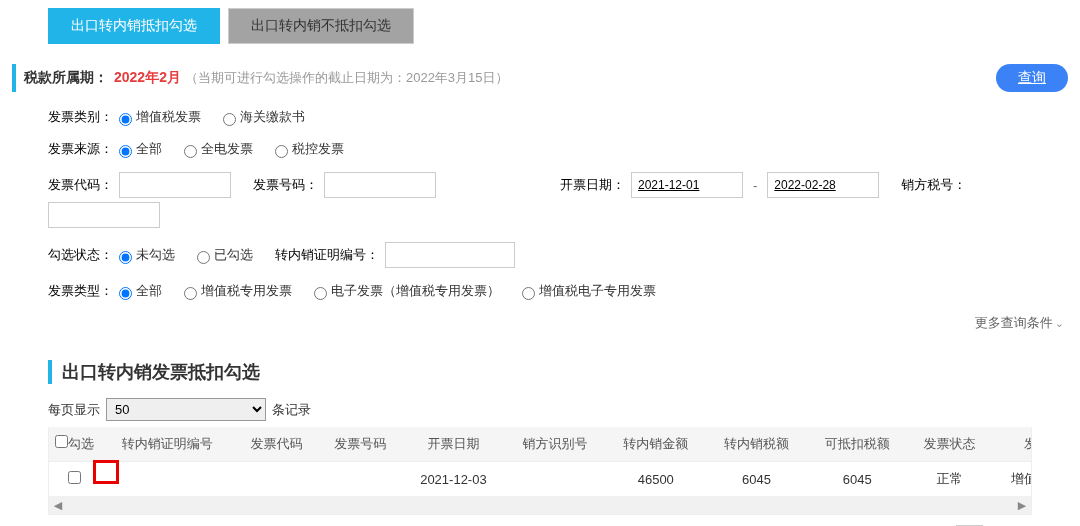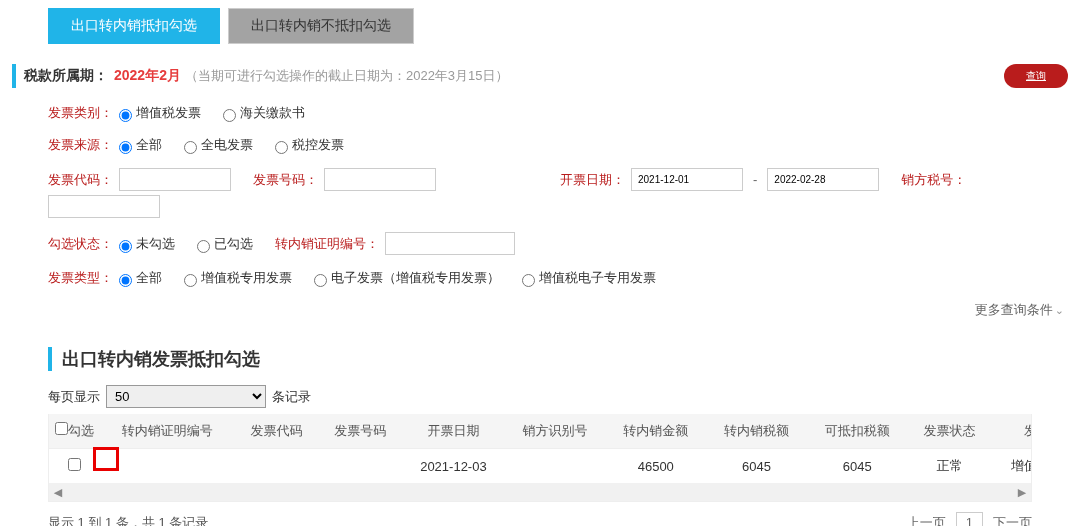--- a/index.html
+++ b/index.html
@@ -5,27 +5,27 @@
     * { box-sizing: border-box; margin: 0; padding: 0; }
     body { font-family: "Microsoft YaHei", sans-serif; font-size: 13px; color: #333; background: #fff; }
     .container { width: 1080px; padding: 8px 12px; }
     .tab-row { display: flex; gap: 8px; margin-bottom: 20px; margin-left: 36px; }
     .tab-btn { padding: 8px 22px; border: 1px solid #ccc; background: #a3a3a3; cursor: pointer; font-size: 14px; color: #333; }
     .tab-btn.active { background: #20b4e8; border-color: #20b4e8; color: #fff; }
     .section-header { display: flex; align-items: center; border-left: 4px solid #20b4e8; padding-left: 8px; margin-bottom: 16px; }
     .section-header .title { font-weight: bold; font-size: 14px; }
     .section-header .period { color: #e63c3c; font-weight: bold; margin-left: 6px; font-size: 14px; }
     .section-header .note { color: #999; margin-left: 4px; font-size: 13px; }
-    .query-btn { margin-left: auto; background: #b91c1c; color: #fff; border: none; border-radius: 14px; padding: 5px 22px; cursor: pointer; font-size: 10px; text-decoration: underline; }
+    .query-btn { margin-left: auto; background: #3b82f6; color: #fff; border: none; border-radius: 14px; padding: 5px 22px; cursor: pointer; font-size: 14px; text-decoration: underline; }
     .form-rows { padding-left: 36px; }
     .form-row { display: flex; align-items: center; margin-bottom: 14px; flex-wrap: wrap; gap: 4px; }
-    .form-label { color: #b91c1c; margin-right: 2px; white-space: nowrap; }
+    .form-label { color: #000000; margin-right: 2px; white-space: nowrap; }
     .radio-group { display: inline-flex; align-items: flex-end; margin-right: 18px; }
     .radio-group input { margin-right: 4px; }
-    .text-input { border: 1px solid #ccc; padding: 5px 6px; width: 112px; margin-right: 18px; font-size: 10px; }
+    .text-input { border: 1px solid #ccc; padding: 5px 6px; width: 112px; margin-right: 18px; font-size: 12px; text-decoration: underline; }
     .text-input.wide { width: 130px; }
     .date-sep { margin: 0 6px; color: #666; }
     .more-filters { text-align: right; color: #666; font-size: 13px; margin-top: 2px; padding-right: 4px; }
     .more-filters span { cursor: pointer; }
     .chev { font-size: 11px; color: #999; margin-left: 2px; }
     .subsection-title { border-left: 4px solid #20b4e8; padding-left: 10px; font-weight: bold; font-size: 18px; margin-top: 28px; margin-bottom: 14px; margin-left: 36px; }
     .pagesize-row { display: flex; align-items: center; margin-left: 36px; margin-bottom: 6px; }
     .pagesize-select { border: 1px solid #999; padding: 2px 4px; width: 160px; margin: 0 6px; font-size: 13px; }
     .table-wrap { margin: 0 36px; overflow-x: auto; border: 1px solid #eee; border-top: none; position: relative; }
     table { border-collapse: collapse; width: 100%; min-width: 1060px; }

